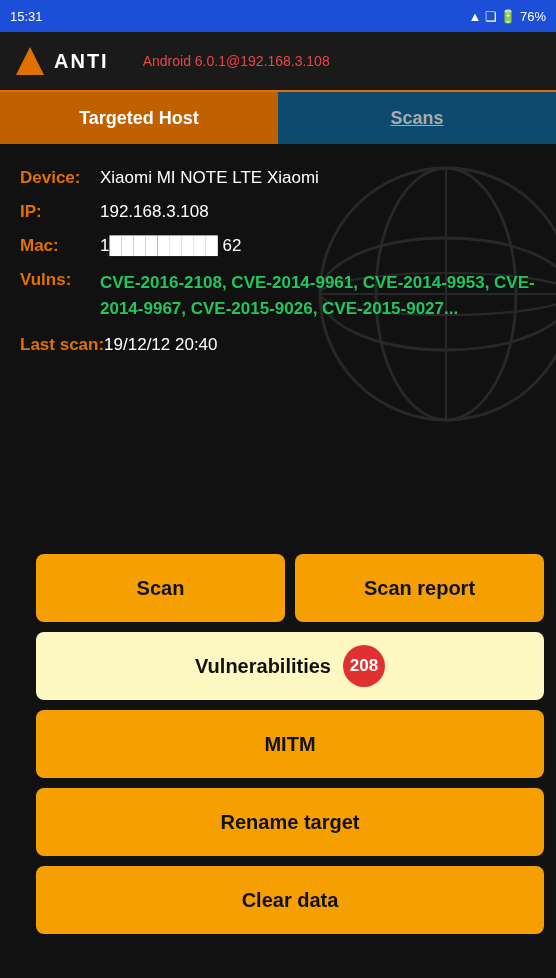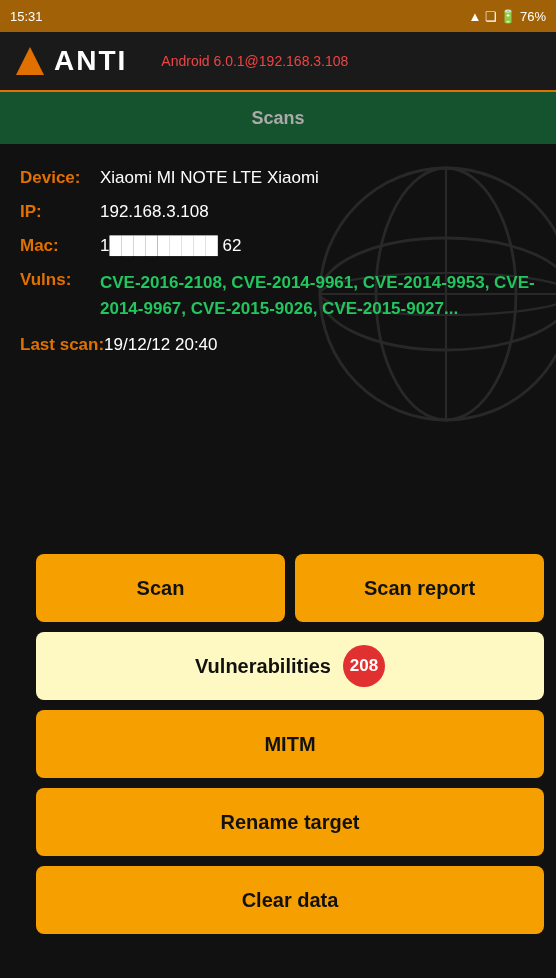--- a/index.html
+++ b/index.html
@@ -7,21 +7,21 @@
       width: 556px;
       height: 978px;
       background: #111;
       font-family: 'Arial', sans-serif;
       overflow: hidden;
       color: #fff;
     }
 
     
     #status-bar {
-      background: #a16207;
+      background: #1d4ed8;
       height: 28px;
       display: flex;
       align-items: center;
       justify-content: space-between;
       padding: 16px 10px;
       font-size: 13px;
       color: #fff;
     }
 
     
@@ -33,21 +33,21 @@
       padding: 0 14px;
       gap: 14px;
       border-bottom: 2px solid #e07000;
     }
     #logo {
       display: flex;
       align-items: center;
       gap: 8px;
     }
     #logo-text {
-      font-size: 28px;
+      font-size: 20px;
       font-weight: bold;
       color: #fff;
       letter-spacing: 2px;
     }
     #app-title {
       font-size: 14px;
       color: #ef4444;
       margin-left: 20px;
     }
 
@@ -63,22 +63,23 @@
       justify-content: center;
       font-size: 18px;
       font-weight: bold;
       cursor: pointer;
     }
     .tab.active {
       background: #c06000;
       color: #fff;
     }
     .tab.inactive {
-      background: #14532d;
+      background: #0c4a6e;
       color: #aaa;
+      text-decoration: underline;
     }
 
     
     #main {
       background: #111;
       padding: 24px 20px 10px 20px;
       position: relative;
       min-height: 400px;
     }
 
@@ -183,20 +184,23 @@
   <div id="logo">
     <svg width="32" height="32" viewBox="0 0 32 32">
       <polygon points="16,2 2,30 30,30" fill="#e07000"></polygon>
     </svg>
     <span id="logo-text">ANTI</span>
   </div>
   <span id="app-title">Android 6.0.1@192.168.3.108</span>
 </div>
 
 <div id="tabs">
+  <div class="tab active">
+    <span>Targeted Host</span>
+  </div>
   <div class="tab inactive">
     <span>Scans</span>
   </div>
 </div>
 
 <div id="main">
 
   <svg id="globe-bg" viewBox="0 0 200 200" xmlns="http://www.w3.org/2000/svg">
     <circle cx="100" cy="100" r="90" stroke="#aaa" stroke-width="2" fill="none"></circle>
     <ellipse cx="100" cy="100" rx="50" ry="90" stroke="#aaa" stroke-width="2" fill="none"></ellipse>

